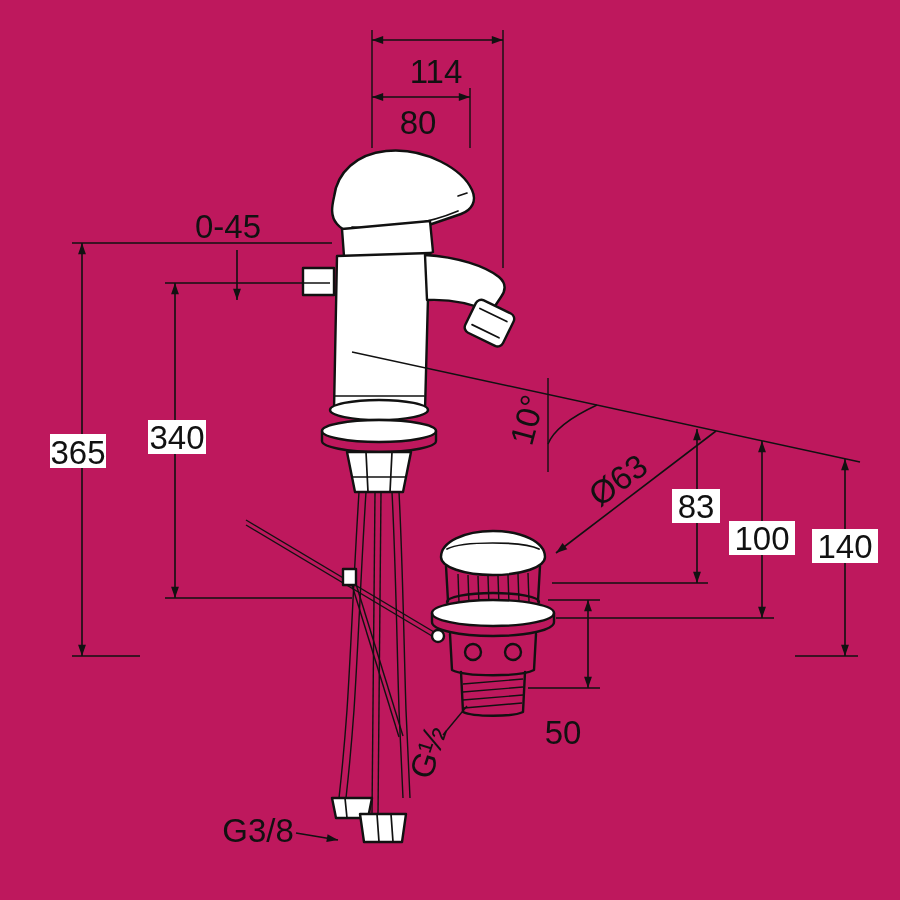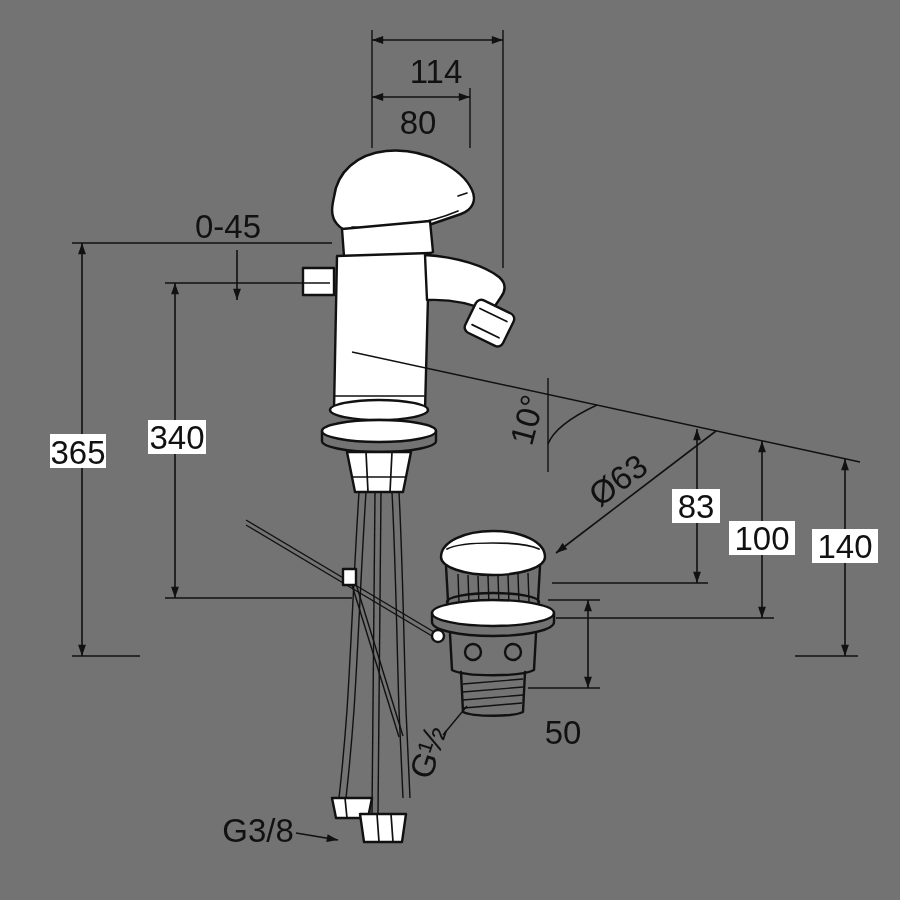--- a/index.html
+++ b/index.html
@@ -1,16 +1,16 @@
 <!DOCTYPE html>
 <html><head>
 <meta charset="utf-8">
 <style>
   html,body{margin:0;padding:0;background:#fff;}
-  #stage{position:relative;width:900px;height:900px;background:#737373;overflow:hidden;}
+  #stage{position:relative;width:900px;height:900px;background:#be185d;overflow:hidden;}
   svg{display:block;}
   .outline{fill:#fff;stroke:#111;stroke-width:2.4;stroke-linejoin:round;}
   .o2{fill:none;stroke:#111;stroke-width:2.4;stroke-linejoin:round;stroke-linecap:round;}
   .detail{fill:none;stroke:#111;stroke-width:1.7;stroke-linecap:round;}
   .thin{fill:none;stroke:#111;stroke-width:1.4;}
   .dimline{fill:none;stroke:#111;stroke-width:1.6;}
   .mask{fill:#fff;stroke:none;}
   .label{font-family:"Liberation Sans","DejaVu Sans",sans-serif;font-size:33px;fill:#111;}
 </style>
 </head>

